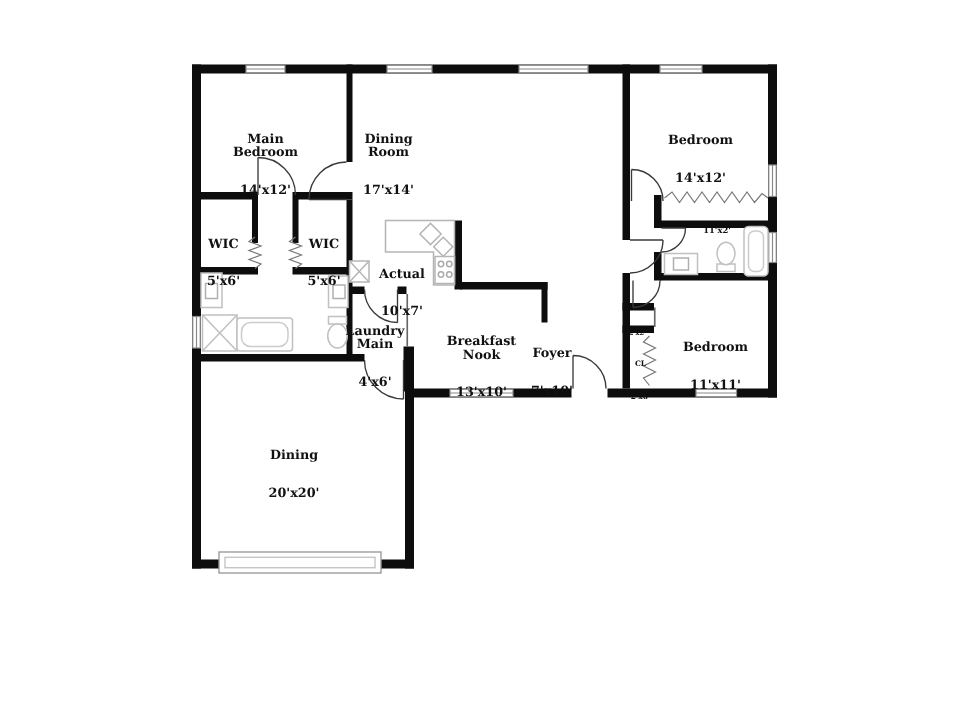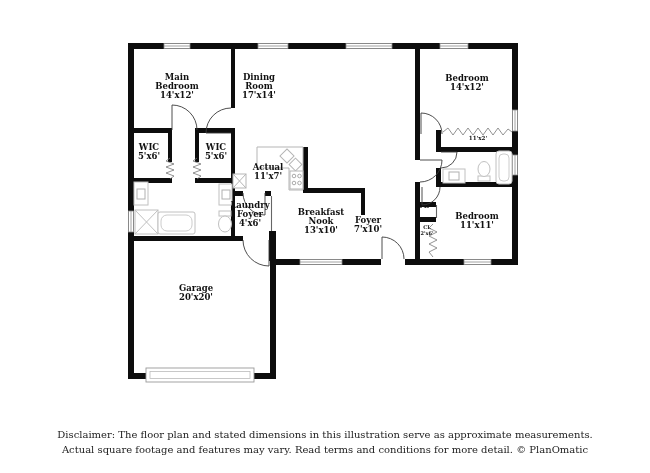--- a/index.html
+++ b/index.html
@@ -1,21 +1,21 @@
 <!DOCTYPE html>
 <html><head>
 <meta charset="utf-8">
 <style>
   html,body{margin:0;padding:0;background:#fff;}
   .stage{position:relative;width:650px;height:473px;background:#fff;overflow:hidden;
          font-family:"DejaVu Serif", serif;}
   svg{position:absolute;left:0;top:0;}
   .room{position:absolute;text-align:center;color:#111;font-weight:700;
         font-size:8.5px;line-height:1.04;letter-spacing:0;transform:translateX(-50%);}
-  .room span{display:block;}
+  .room span{display:block;margin-top:16px;}
   .room.sm1{font-size:5.6px;line-height:1.05;}
   .room.sm2{font-size:4.4px;line-height:1.05;}
   .room.sm3{font-size:5px;line-height:1.1;}
   .disclaimer{position:absolute;left:0;right:0;top:427px;text-align:center;color:#1c1c1c;
               font-size:10px;line-height:1.5;}
   .disclaimer div{white-space:nowrap;}
 </style>
 </head>
 <body>
 
@@ -161,24 +161,24 @@
   <div class="room" style="left:149px;top:143px;width:36px">
     <span>WIC</span>
     <span>5'x6'</span>
   </div>
   <div class="room" style="left:216px;top:143px;width:36px">
     <span>WIC</span>
     <span>5'x6'</span>
   </div>
   <div class="room" style="left:268px;top:163px;width:54px">
     <span>Actual</span>
-    <span>11'x7'</span>
+    <span>10'x7'</span>
   </div>
   <div class="room" style="left:250px;top:201px;width:54px">
-    <span>Laundry Foyer</span>
+    <span>Laundry Main</span>
     <span>4'x6'</span>
   </div>
   <div class="room" style="left:321px;top:208px;width:64px">
     <span>Breakfast Nook</span>
     <span>13'x10'</span>
   </div>
   <div class="room" style="left:368px;top:216px;width:44px">
     <span>Foyer</span>
     <span>7'x10'</span>
   </div>
@@ -192,22 +192,18 @@
   </div>
   <div class="room sm2" style="left:425px;top:205px;width:24px">
     <span></span>
     <span>2'x2'</span>
   </div>
   <div class="room sm3" style="left:427px;top:225px;width:24px">
     <span>CL</span>
     <span>2'x6'</span>
   </div>
   <div class="room" style="left:196px;top:284px;width:54px">
-    <span>Garage</span>
+    <span>Dining</span>
     <span>20'x20'</span>
   </div>
 
-  <div class="disclaimer">
-    <div>Disclaimer: The floor plan and stated dimensions in this illustration serve as approximate measurements.</div>
-    <div>Actual square footage and features may vary. Read terms and conditions for more detail. © PlanOmatic</div>
-  </div>
 
 </div>
 
 </body></html>

